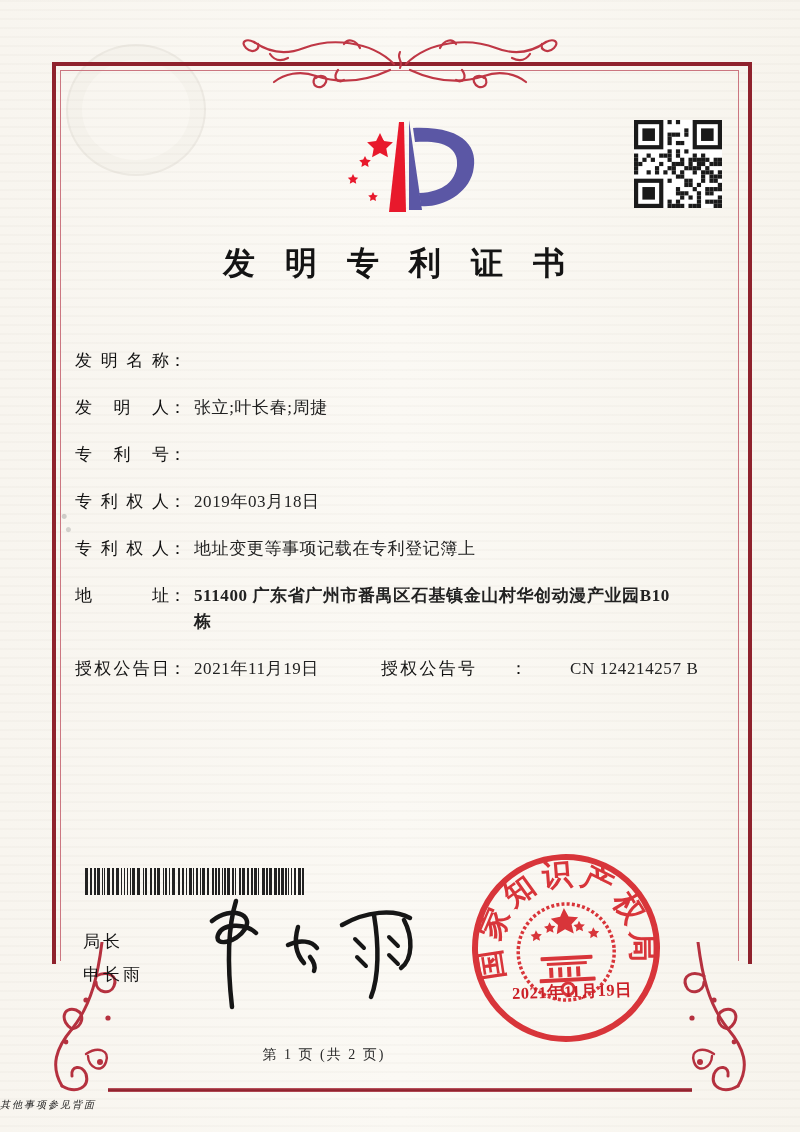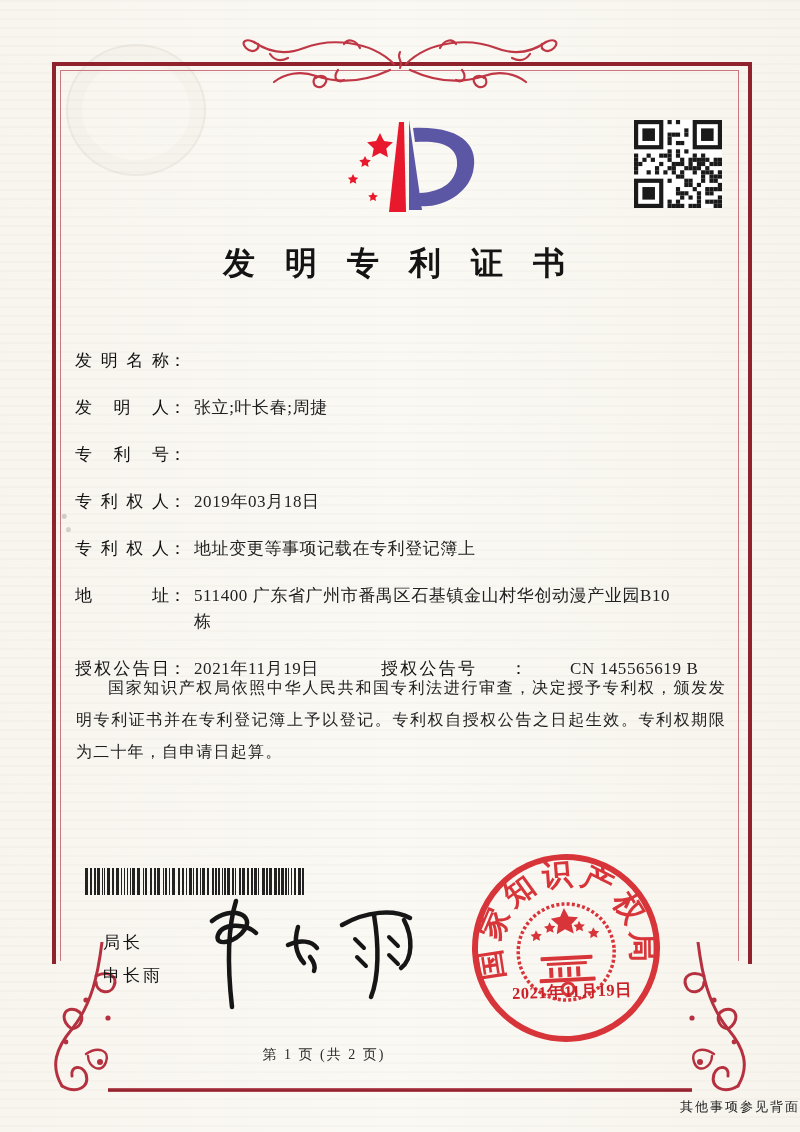--- a/index.html
+++ b/index.html
@@ -29,41 +29,41 @@
   .logo{position:absolute;left:323px;top:100px;}
   .qr{position:absolute;left:634px;top:120px;width:88px;height:88px;background:#fff;}
   .title{position:absolute;left:0;top:242px;width:800px;text-align:center;
     font-size:32px;font-weight:700;letter-spacing:30px;padding-left:18px;box-sizing:border-box;color:#141414;}
   
   .fields{position:absolute;left:75px;top:348px;width:660px;font-size:17px;}
   .frow{display:flex;align-items:flex-start;line-height:26px;margin-bottom:21px;}
   .flabel{display:inline-block;width:94px;text-align:justify;text-align-last:justify;color:#111;flex:none;}
   .fcolon{flex:none;margin-right:8px;color:#111;}
   .fvalue{letter-spacing:.6px;color:#222;}
-  .addr .fvalue{width:492px;}
+  .addr .fvalue{width:492px;font-weight:bold;}
   .grant-row{display:flex;line-height:26px;}
   .grant-row .group{display:flex;}
   .grant-row .group.right{margin-left:62px;gap:35px;}
   
   .paras{position:absolute;left:76px;top:672px;width:650px;font-size:16px;line-height:32px;
     letter-spacing:1.2px;color:#1e1e1e;}
   .paras p{margin:0;text-indent:2em;text-align:justify;}
   
   .barcode{position:absolute;left:85px;top:868px;width:220px;height:27px;}
-  .officer{position:absolute;left:103px;top:926px;font-family:Liberation Sans, sans-serif;
+  .officer{position:absolute;left:83px;top:926px;font-family:Liberation Mono, monospace;
     font-size:17px;letter-spacing:3px;color:#161616;line-height:33px;}
   .sig{position:absolute;left:198px;top:893px;}
   .seal{position:absolute;left:468px;top:850px;transform:rotate(-3deg);opacity:.92;}
   .seal-date{position:absolute;left:512px;top:981px;color:#cb2027;font-size:16.5px;
     letter-spacing:.5px;transform:rotate(-2deg);font-weight:600;}
   
   .page-no{position:absolute;left:0;top:1046px;width:648px;text-align:center;font-size:14px;
     letter-spacing:2px;color:#2a2a2a;}
-  .back-note{position:absolute;left:0;top:1098px;width:800px;text-align:right;font-size:13px;
-    letter-spacing:2px;color:#222;}
+  .back-note{position:absolute;left:0;top:1098px;width:800px;text-align:left;font-size:10px;
+    letter-spacing:2px;color:#222;font-style:italic;}
 </style>
 </head>
 <body>
 
 <div id="page">
 
   <div class="watermark"></div>
   <div class="smudge"></div>
 
   <div class="frame-outer"></div>
@@ -295,27 +295,26 @@
     </div>
     <div class="grant-row">
       <span class="group">
         <span class="flabel">授权公告日</span>
           <span class="fcolon">：</span>
         <span class="fvalue">2021年11月19日</span>
       </span>
       <span class="group right">
         <span class="flabel">授权公告号</span>
           <span class="fcolon">：</span>
-        <span class="fvalue">CN 145565619 B</span>
+        <span class="fvalue">CN 124214257 B</span>
       </span>
     </div>
   </div>
 
   <div class="paras">
-    <p>国家知识产权局依照中华人民共和国专利法进行审查，决定授予专利权，颁发发明专利证书并在专利登记簿上予以登记。专利权自授权公告之日起生效。专利权期限为二十年，自申请日起算。</p>
   </div>
 
   <svg class="barcode" id="barcode-svg" viewBox="0 0 220 27" preserveAspectRatio="none">
       <rect x="0" y="0" width="3" height="27" fill="#222"></rect>
       <rect x="5" y="0" width="2" height="27" fill="#222"></rect>
       <rect x="9" y="0" width="2" height="27" fill="#222"></rect>
       <rect x="12" y="0" width="3" height="27" fill="#222"></rect>
       <rect x="17" y="0" width="1" height="27" fill="#222"></rect>
       <rect x="19" y="0" width="1" height="27" fill="#222"></rect>
       <rect x="22" y="0" width="3" height="27" fill="#222"></rect>

